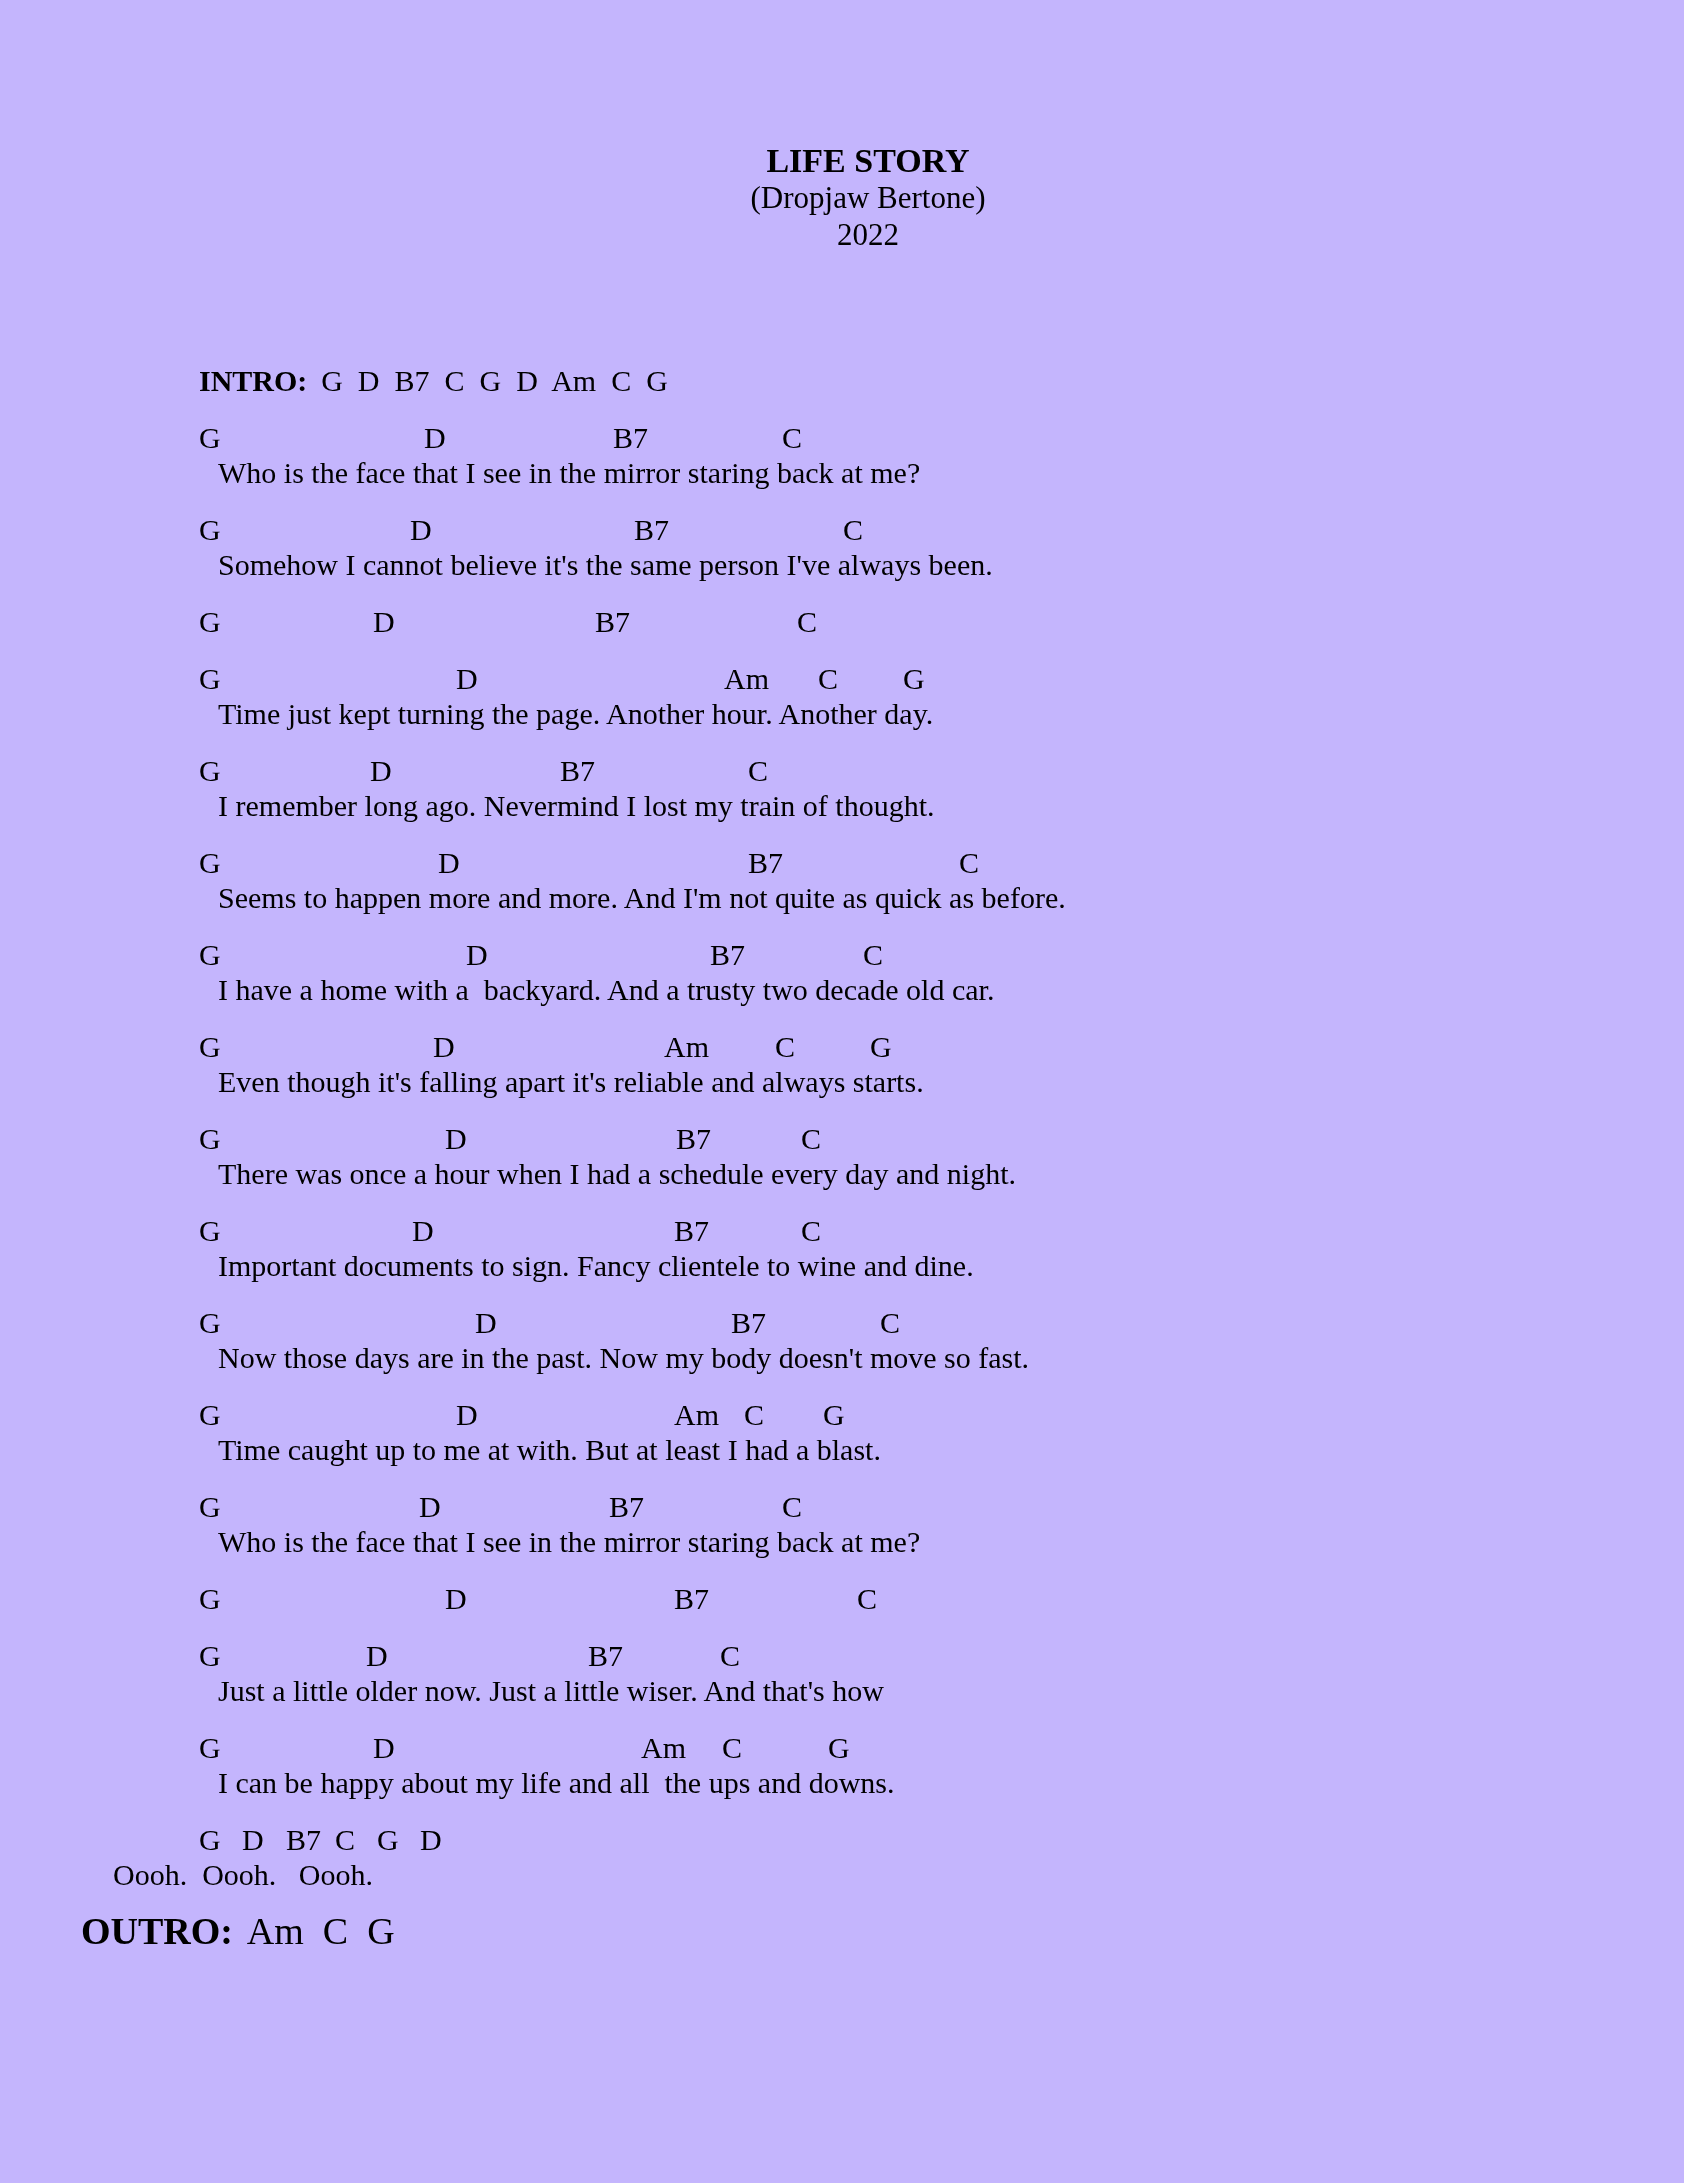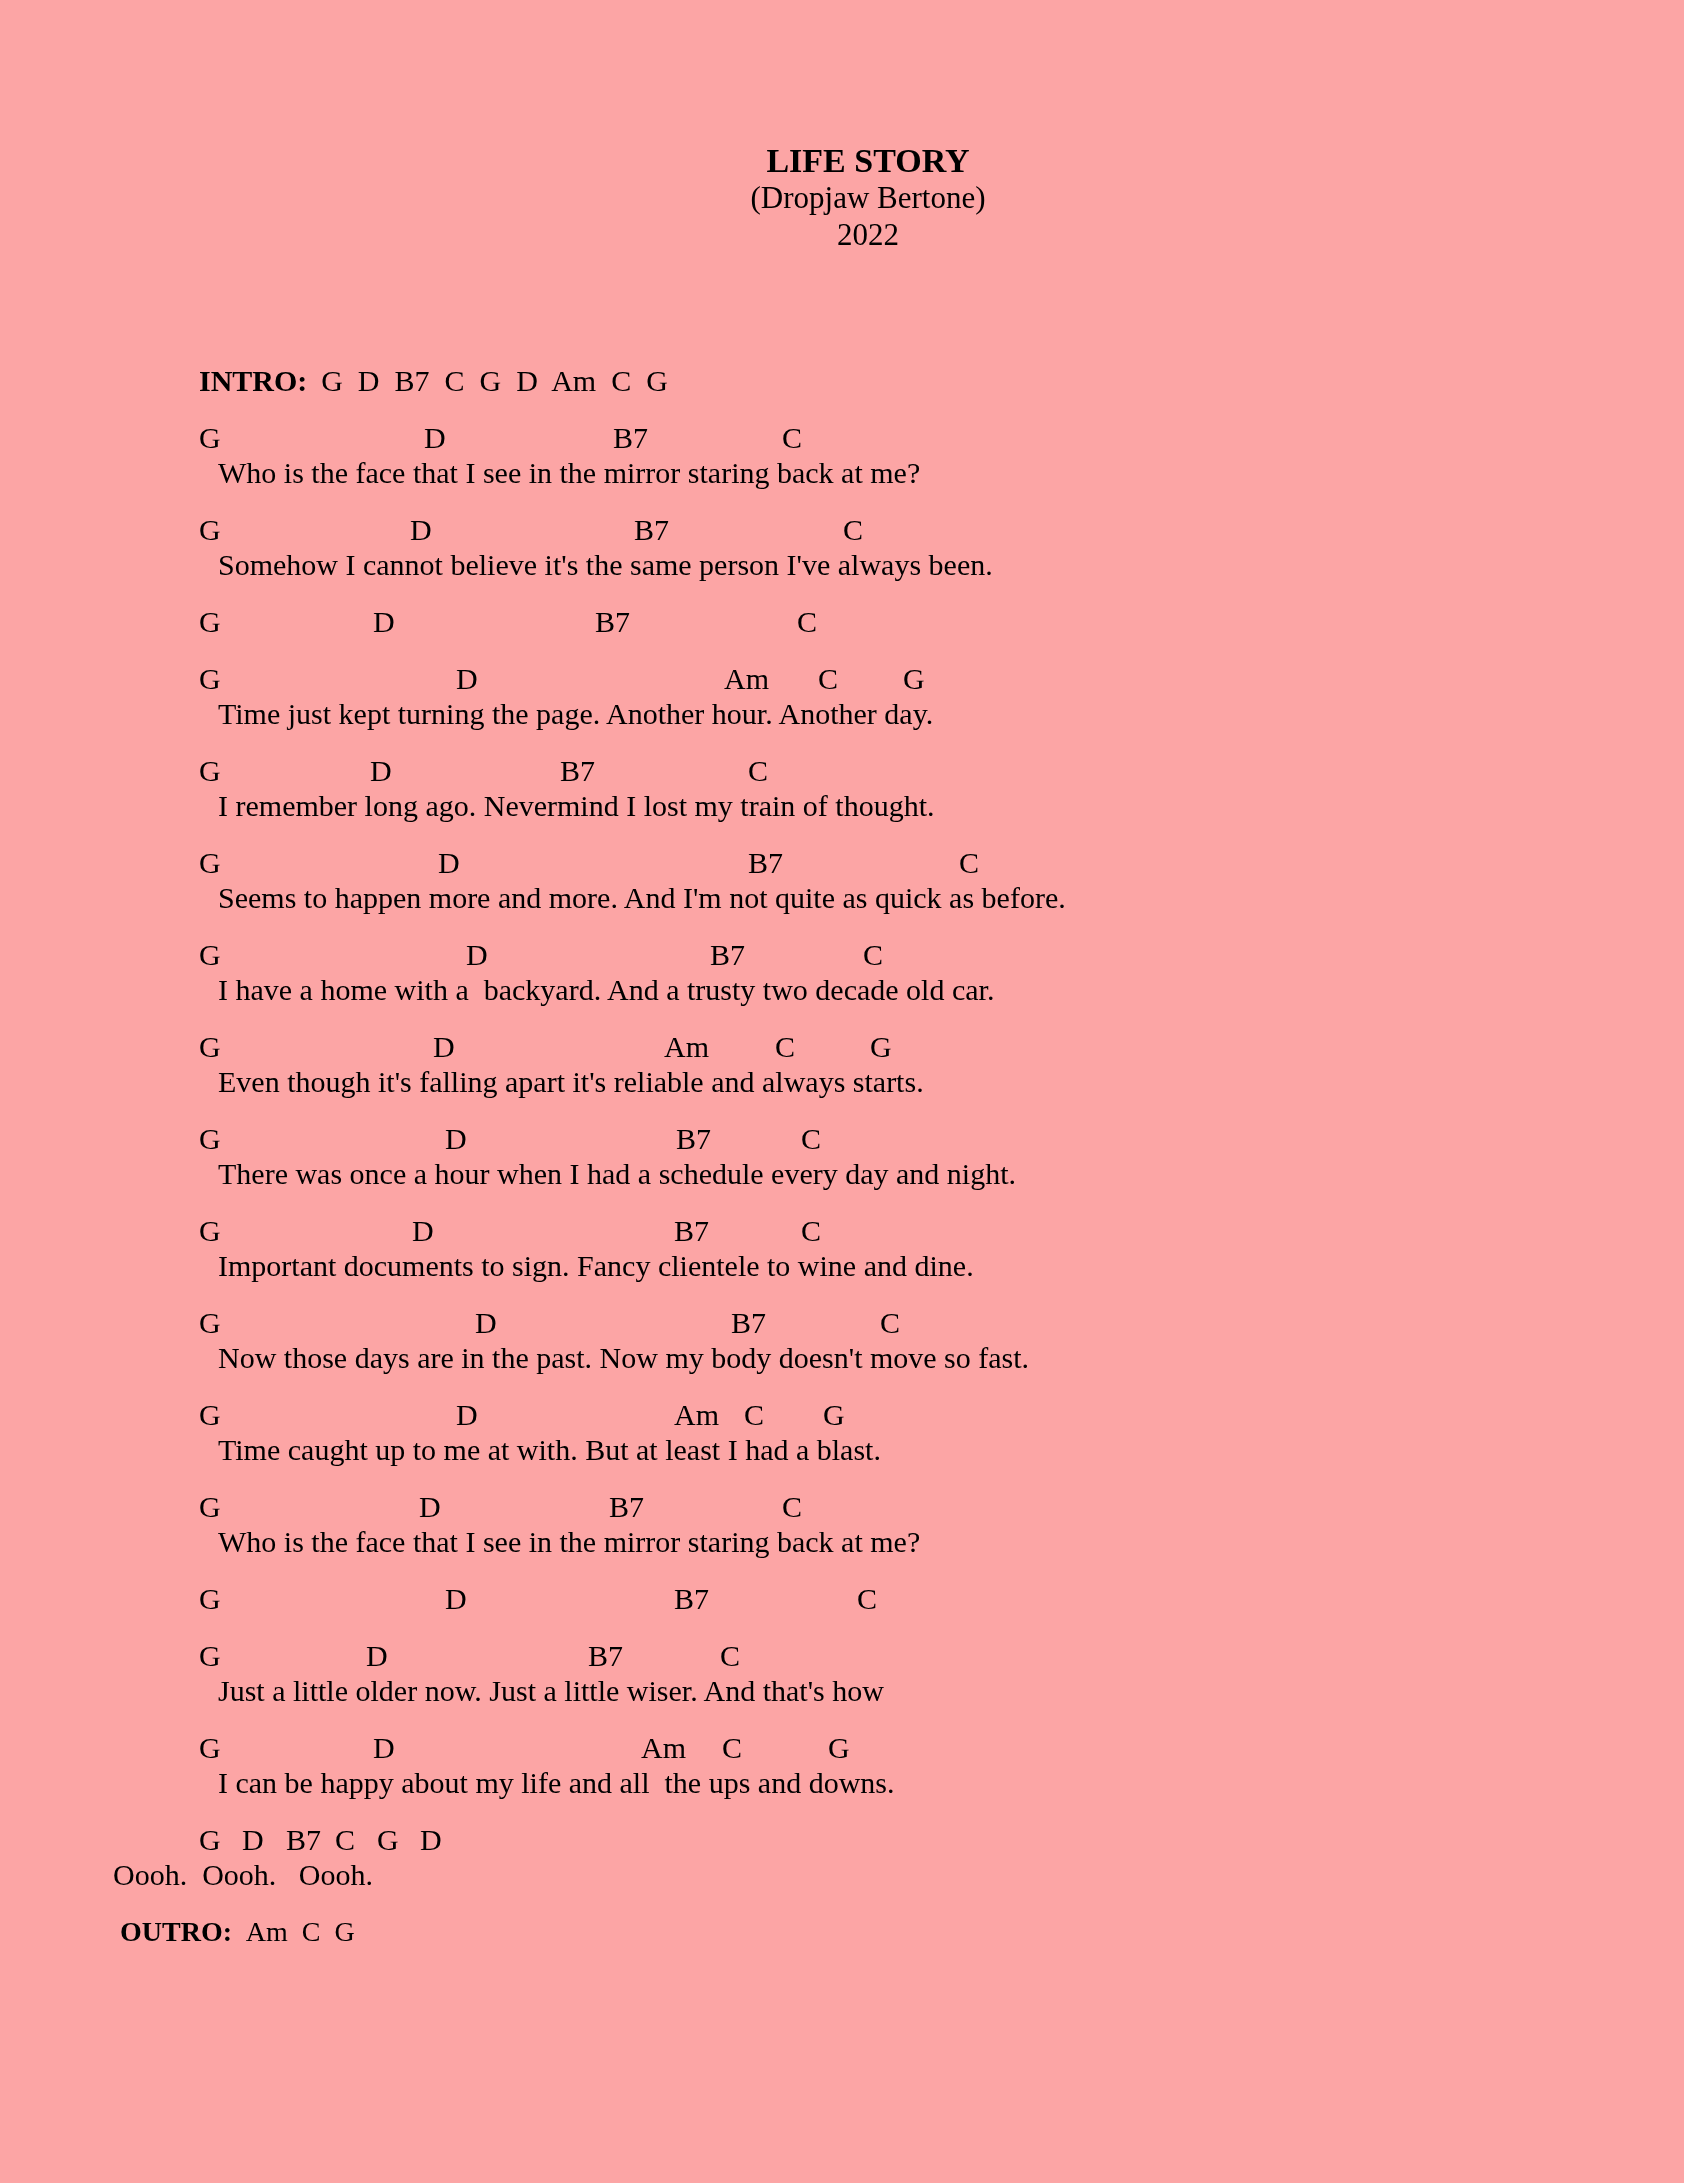--- a/index.html
+++ b/index.html
@@ -5,21 +5,21 @@
   html, body { margin: 0; padding: 0; }
   body {
     background: #ffffff;
     font-family: "Liberation Serif", "DejaVu Serif", serif;
     color: #000000;
   }
   .page {
     position: relative;
     width: 1684px;
     height: 2183px;
-    background: #fca5a5;
+    background: #c4b5fd;
     overflow: hidden;
   }
   .titleblock {
     padding-top: 142px;
     text-align: center;
     position: relative;
     left: 26px;
     font-size: 31px;
     line-height: 37px;
   }
@@ -43,22 +43,22 @@
   }
   .chord { position: absolute; top: 0; white-space: pre; }
   .lyric {
     font-size: 30px;
     line-height: 35px;
     padding-left: 218px;
     white-space: pre;
   }
   .lyric.flush { padding-left: 113px; }
   .outrorow {
-    margin-left: 120px;
-    font-size: 28px;
+    margin-left: 81px;
+    font-size: 38px;
     line-height: 35px;
     white-space: pre;
   }
 </style>
 </head>
 <body>
 
 <div class="page">
 
   <header class="titleblock">

